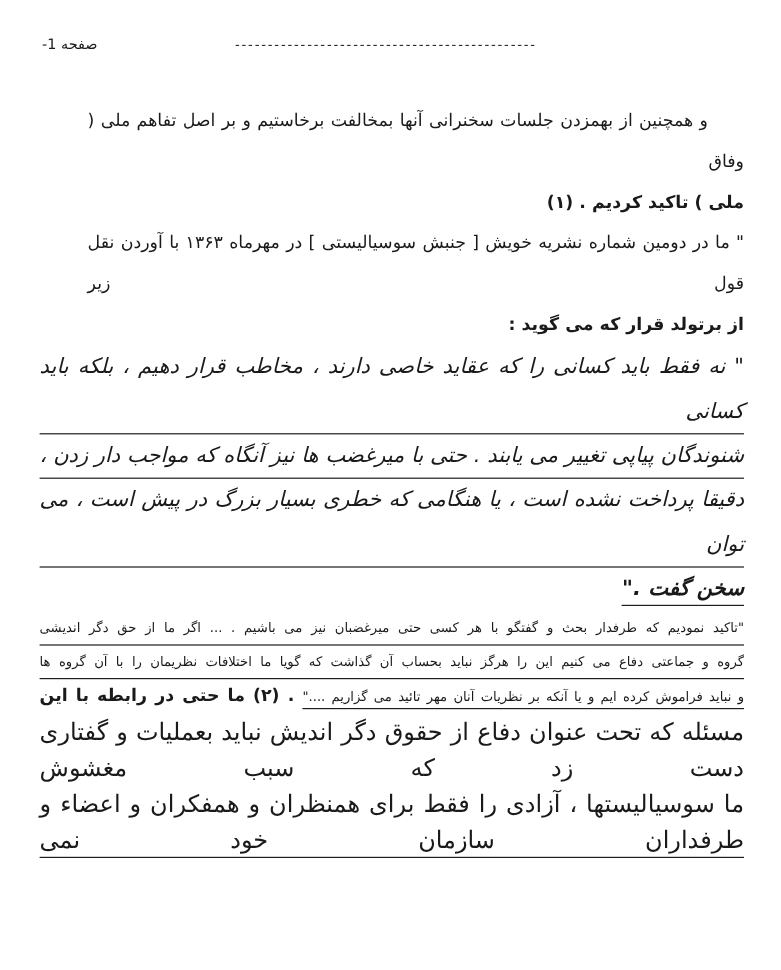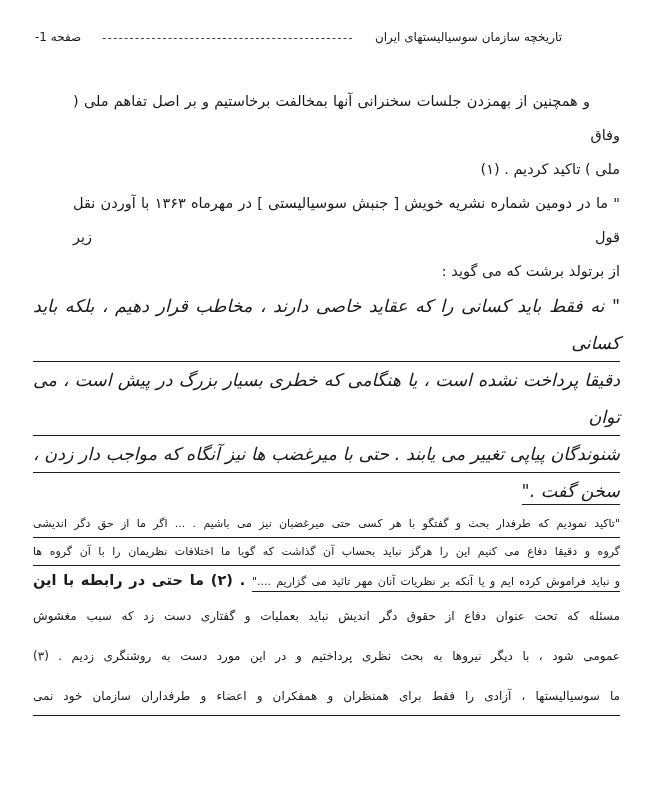--- a/index.html
+++ b/index.html
@@ -34,68 +34,66 @@
   .header .page-num{flex:0 0 auto;}
   
   .doc{font-size:14.5px;}
   .blk{margin:0;}
   .line{
     text-align:justify;
     text-align-last:justify;
     white-space:normal;
   }
   .blk.body  .line{line-height:34px;font-size:14.5px;margin-left:40px;}
-  .blk.body2 .line{line-height:40px;font-size:12px;}
+  .blk.body2 .line{line-height:30px;font-size:20px;}
   .blk.quote .line{line-height:37px;font-size:17.5px;font-style:italic;}
   .blk.small .line{line-height:28px;font-size:11px;}
-  .line.last{text-align-last:right;}
+  .line.last{text-align-last:right;font-weight:bold;}
   .line.ind{text-indent:30px;}
   
   .line.u{
     background:linear-gradient(#1c1c1c,#1c1c1c) bottom left/100% 1px no-repeat;
   }
   
   .seg.su{
     background:linear-gradient(#1c1c1c,#1c1c1c) bottom left/100% 1px no-repeat;
     padding-bottom:4px;
   }
   .seg.sb{font-weight:bold;}
   .seg.sreg{font-size:14.5px;font-style:normal;margin-top:32px;}
 </style>
 </head>
 <body>
 
 <div class="page">
 
   <div class="header">
-    <span class="title">تاريخچه سازمان سوسياليستهاى ايران</span>
     <span class="dashes">----------------------------------------------</span>
     <span class="page-num">صفحه 1-</span>
   </div>
 
   <div class="doc">
       <div class="blk body">
         <div class="line ind"><span class="seg">و همچنين از بهمزدن جلسات سخنرانى آنها بمخالفت برخاستيم و بر اصل  تفاهم  ملى ( وفاق</span></div>
         <div class="line last"><span class="seg">ملى ) تاكيد كرديم . (۱)</span></div>
       </div>
       <div class="blk body">
         <div class="line"><span class="seg">" ما در دومين شماره نشريه خويش [ جنبش سوسياليستى ] در مهرماه ۱۳۶۳  با آوردن نقل قول زير</span></div>
-        <div class="line last"><span class="seg">از برتولد برشت كه مى گويد :</span></div>
+        <div class="line last"><span class="seg">از برتولد قرار كه مى گويد :</span></div>
       </div>
       <div class="blk quote">
         <div class="line u"><span class="seg">"  نه فقط بايد كسانى را كه عقايد خاصى دارند ، مخاطب قرار دهيم ، بلكه بايد كسانى</span></div>
+        <div class="line u"><span class="seg">شنوندگان پياپى تغيير مى يابند . حتى با ميرغضب ها  نيز آنگاه كه مواجب دار زدن ،</span></div>
         <div class="line u"><span class="seg">دقيقا پرداخت نشده است ، يا هنگامى كه خطرى بسيار بزرگ در پيش است ، مى توان</span></div>
-        <div class="line u"><span class="seg">شنوندگان پياپى تغيير مى يابند . حتى با ميرغضب ها  نيز آنگاه كه مواجب دار زدن ،</span></div>
         <div class="line last"><span class="seg su">سخن گفت ."</span></div>
       </div>
       <div class="blk small">
         <div class="line u"><span class="seg">"تاكيد نموديم كه طرفدار بحث و گفتگو با هر كسى حتى ميرغضبان نيز مى باشيم . ... اگر ما از حق دگر انديشى</span></div>
-        <div class="line u"><span class="seg">گروه و دقيقا دفاع مى كنيم اين را هرگز نبايد بحساب آن گذاشت كه گويا ما اختلافات نظريمان را با آن گروه ها</span></div>
+        <div class="line u"><span class="seg">گروه و جماعتى دفاع مى كنيم اين را هرگز نبايد بحساب آن گذاشت كه گويا ما اختلافات نظريمان را با آن گروه ها</span></div>
         <div class="line"><span class="seg su">و نبايد فراموش كرده ايم و يا آنكه بر نظريات آنان مهر تائيد مى گزاريم ...."</span><span class="seg sb sreg"> . (۲) ما حتى در رابطه با اين</span></div>
       </div>
       <div class="blk body2">
         <div class="line"><span class="seg">مسئله كه تحت عنوان دفاع از حقوق دگر انديش نبايد بعمليات و گفتارى دست زد كه سبب مغشوش</span></div>
-        <div class="line"><span class="seg">عمومى شود ، با ديگر نيروها به بحث نظرى پرداختيم و در اين مورد دست به روشنگرى زديم . (۳)</span></div>
         <div class="line u"><span class="seg">ما سوسياليستها ، آزادى را  فقط براى همنظران و همفكران و اعضاء و طرفداران سازمان خود نمى</span></div>
       </div>
     </div>
 
 </div>
 
 </body></html>

